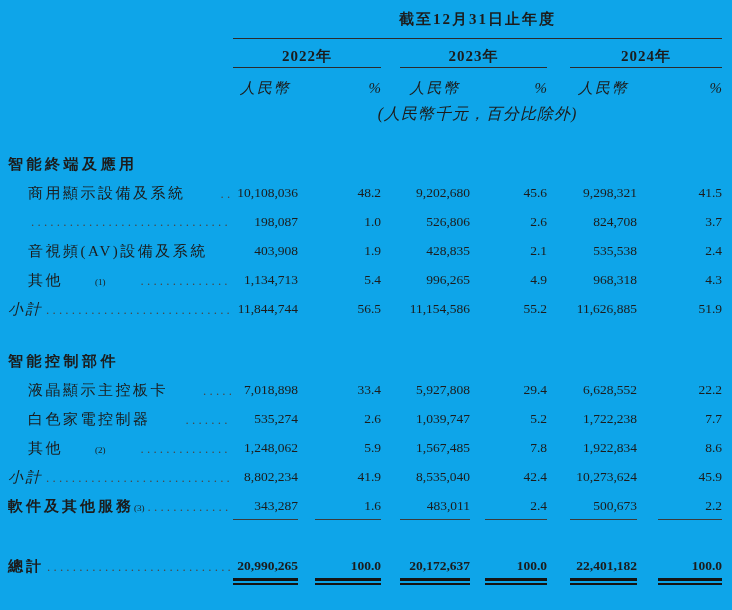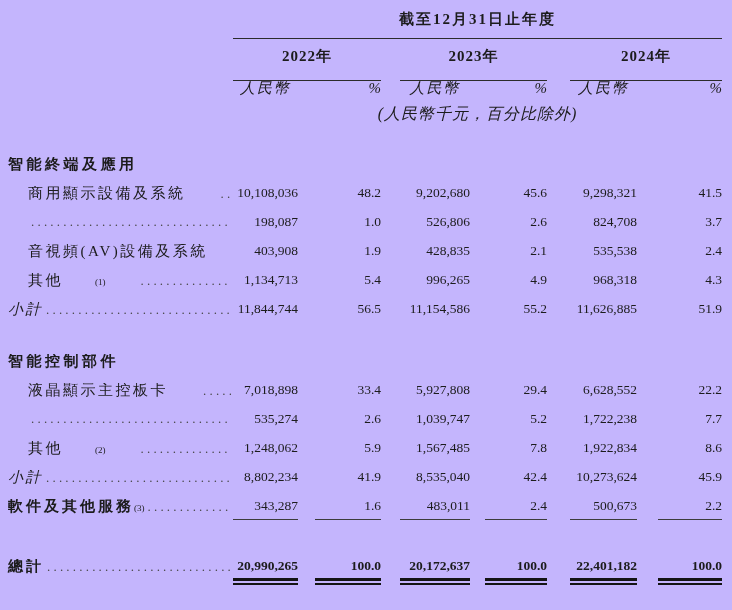--- a/index.html
+++ b/index.html
@@ -6,21 +6,21 @@
   * { box-sizing: border-box; }
   body {
     background: #ffffff;
     font-family: "Liberation Serif", "DejaVu Serif", serif;
     color: #1c1c1c;
   }
   .page {
     position: relative;
     width: 732px;
     height: 610px;
-    background: #c4b5fd;
+    background: #0ea5e9;
     overflow: hidden;
   }
 
   
   .hdr-title {
     position: absolute;
     top: 10px; left: 233px; width: 489px;
     text-align: center;
     font-weight: bold;
     font-size: 15px;
@@ -30,21 +30,21 @@
     position: absolute;
     top: 38px; left: 233px; width: 489px; height: 1px;
     background: #2b2b2b;
   }
   .year-group {
     position: absolute;
     top: 47px;
     text-align: center;
     font-weight: bold;
     font-size: 15px;
-    padding-bottom: 14px;
+    padding-bottom: 1px;
     border-bottom: 1.2px solid #2b2b2b;
     letter-spacing: 1px;
   }
   .yg1 { left: 233px; width: 148px; }
   .yg2 { left: 400px; width: 147px; }
   .yg3 { left: 570px; width: 152px; }
 
   .colhead {
     position: absolute;
     top: 81px;
@@ -251,20 +251,21 @@
         </div>
         <div class="cell num g1v">7,018,898</div>
         <div class="cell num g1p">33.4</div>
         <div class="cell num g2v">5,927,808</div>
         <div class="cell num g2p">29.4</div>
         <div class="cell num g3v">6,628,552</div>
         <div class="cell num g3p">22.2</div>
       </div>
       <div class="row item">
         <div class="cell label">
+          <span class="lbl">白色家電控制器</span>
           <span class="leader">..........................................................................................</span>
         </div>
         <div class="cell num g1v">535,274</div>
         <div class="cell num g1p">2.6</div>
         <div class="cell num g2v">1,039,747</div>
         <div class="cell num g2p">5.2</div>
         <div class="cell num g3v">1,722,238</div>
         <div class="cell num g3p">7.7</div>
       </div>
       <div class="row item">

